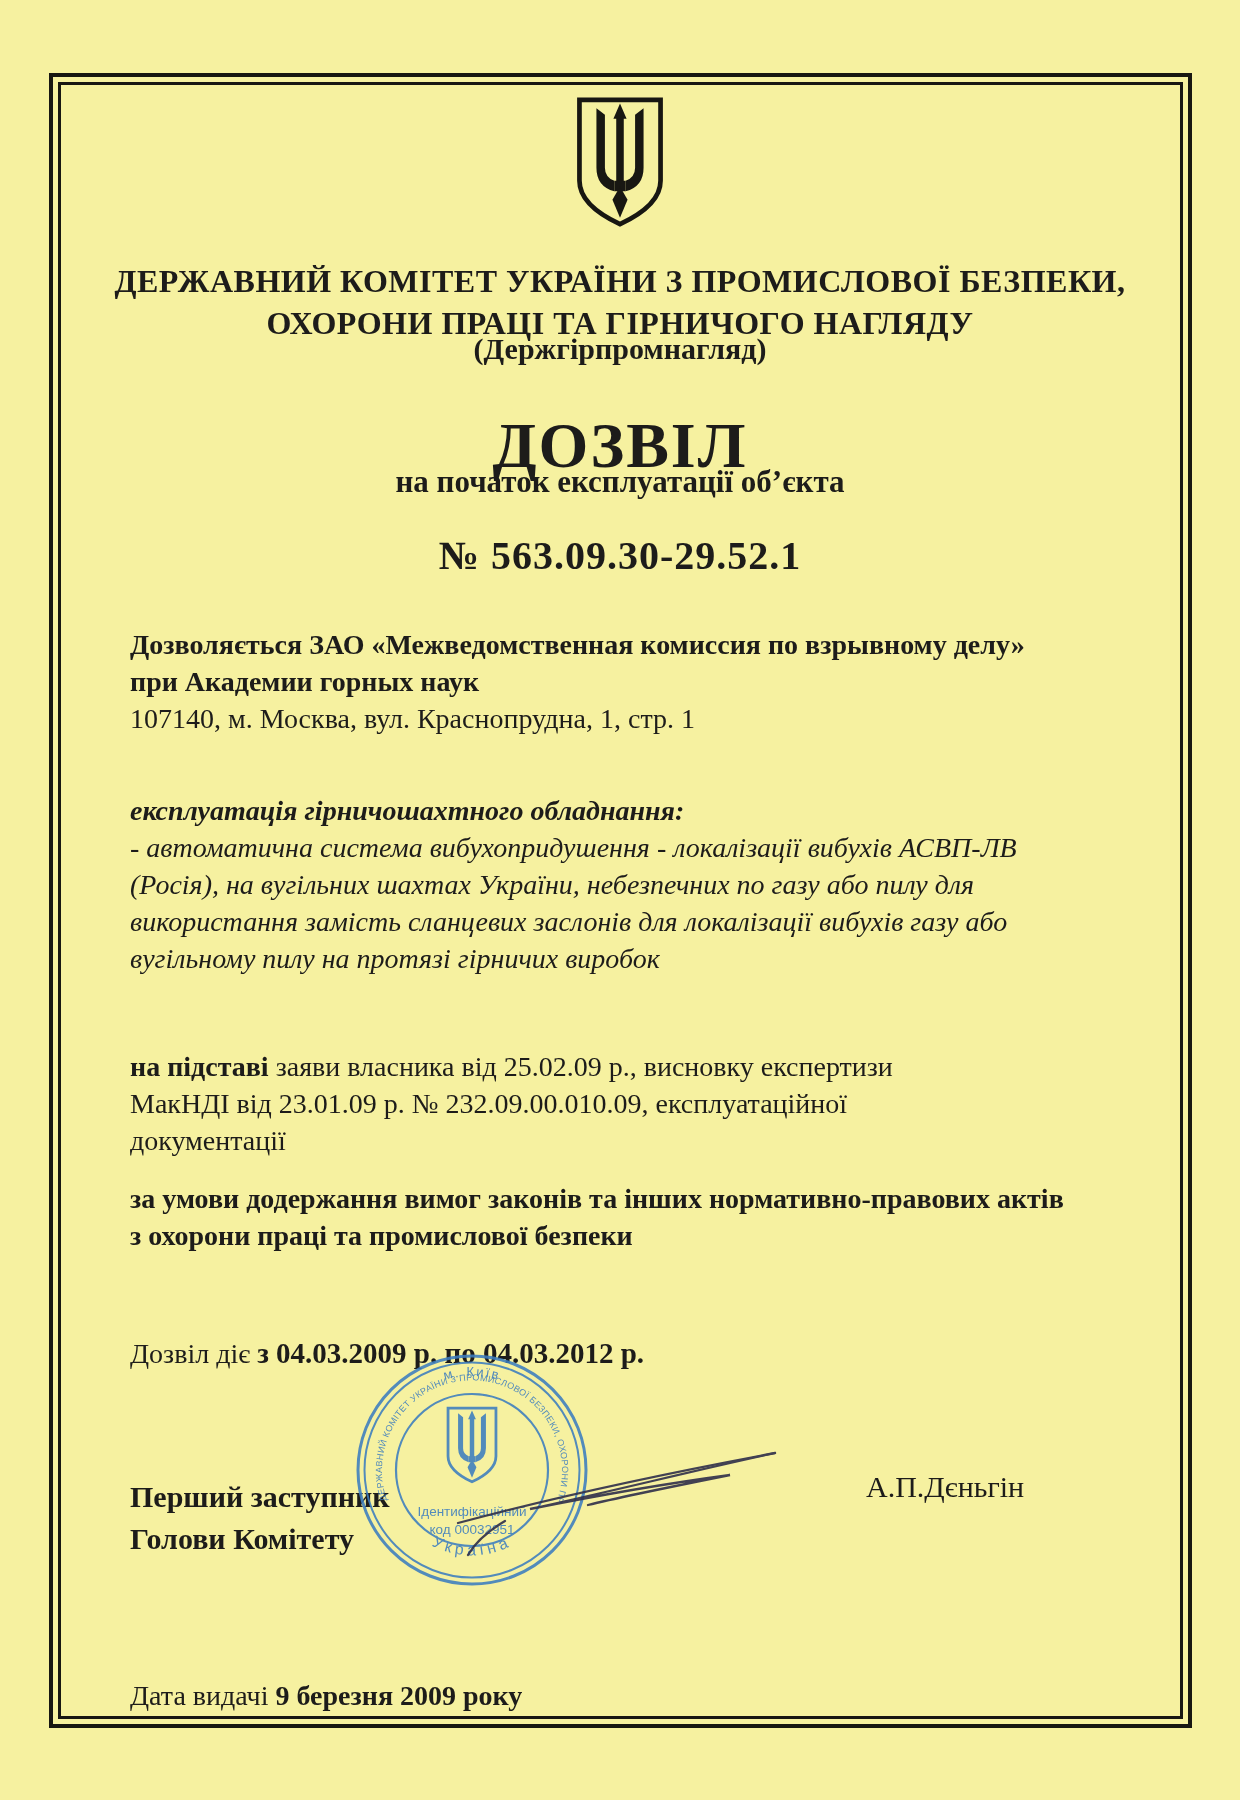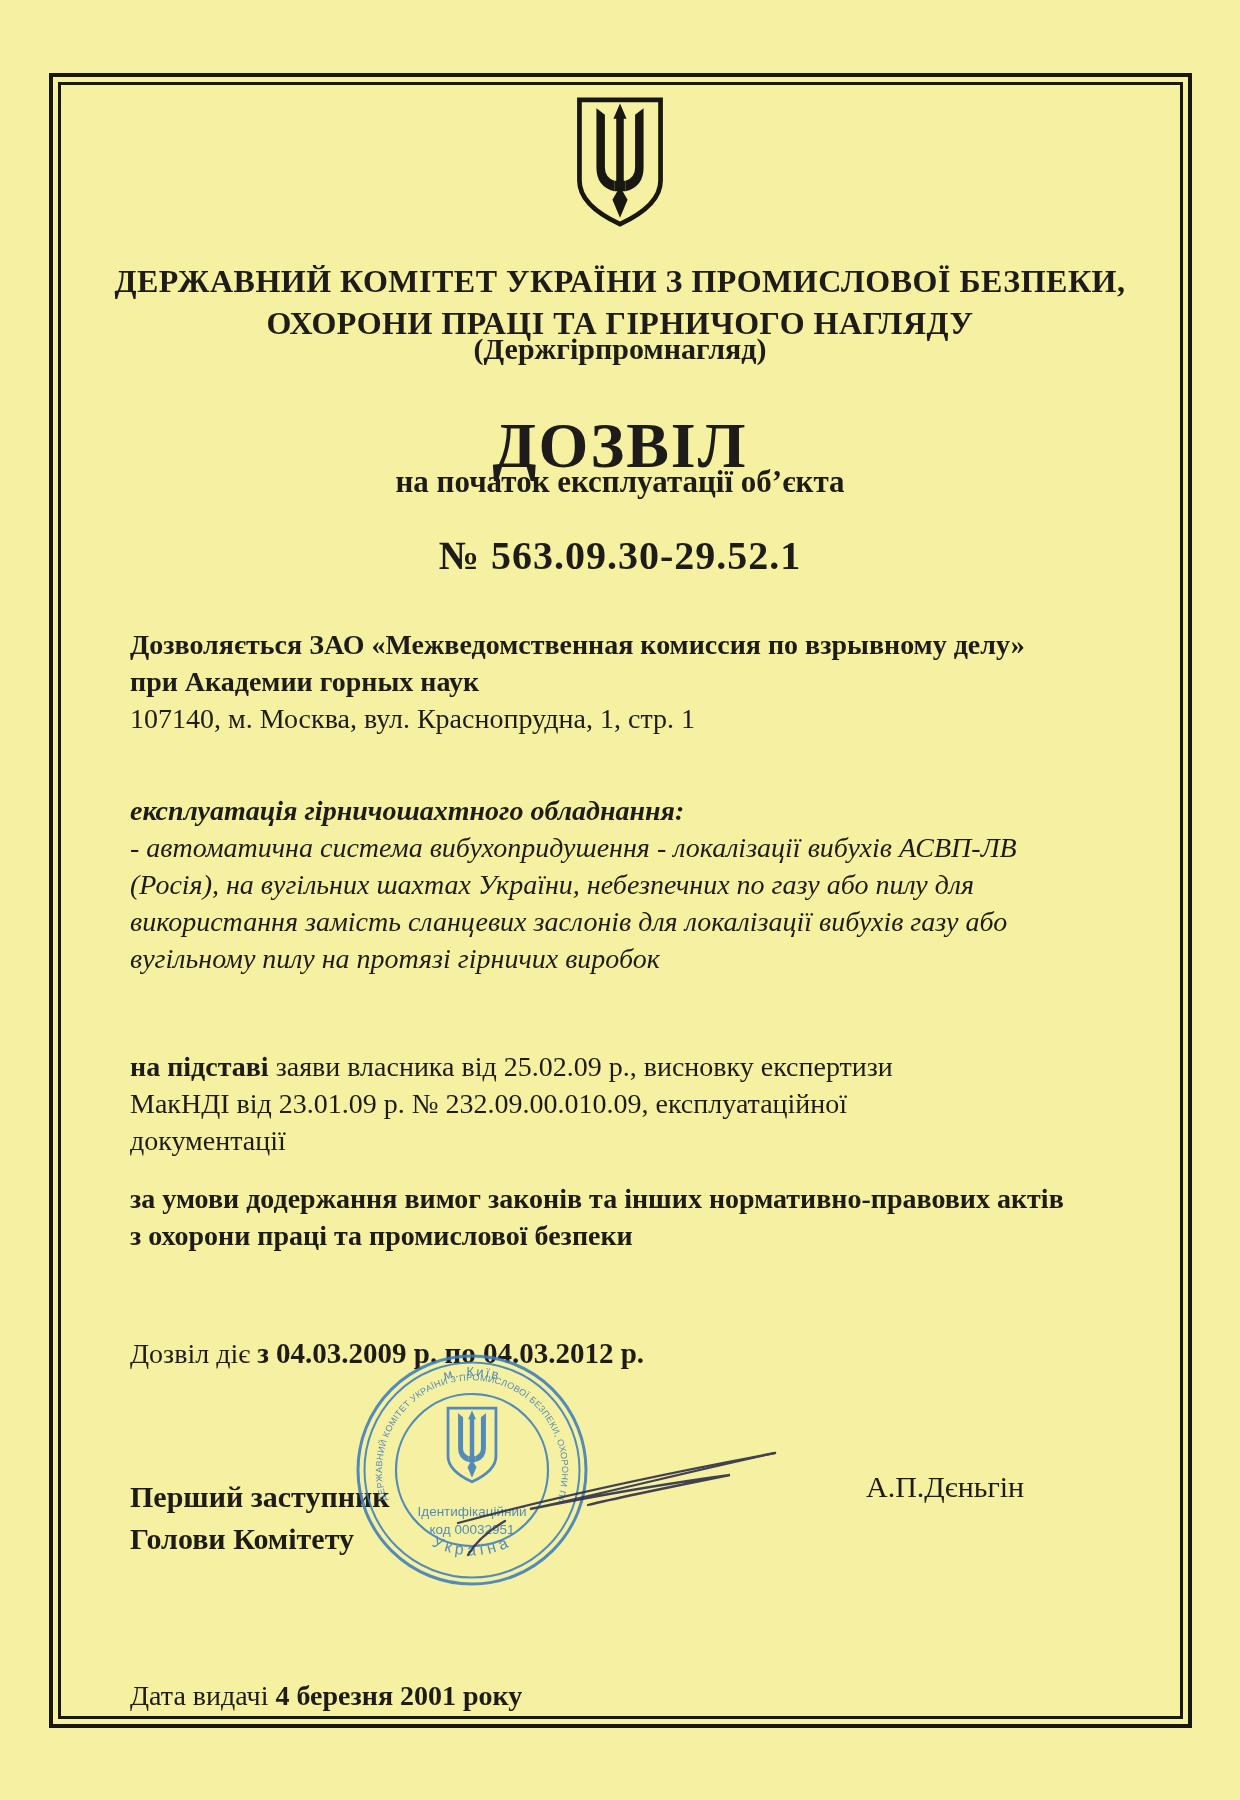--- a/index.html
+++ b/index.html
@@ -132,16 +132,16 @@
     <g fill="none" stroke="#2f2f4a" stroke-width="2.3" stroke-linecap="round" opacity="0.9">
       <path d="M 28,98 C 95,80 200,55 345,28"></path>
       <path d="M 345,28 C 270,44 175,68 100,84 C 160,72 240,58 300,50 C 250,60 190,72 158,80"></path>
       <path d="M 75,96 C 58,106 45,118 38,130"></path>
     </g>
   </svg>
 
   <div class="abs sig-name">А.П.Дєньгін</div>
 
   <div class="abs footer-date">
-    <span>Дата видачі </span><span class="b">4 березня 2001 року</span>
+    <span>Дата видачі </span><span class="b">9 березня 2009 року</span>
   </div>
 
 </div>
 
 </body></html>

